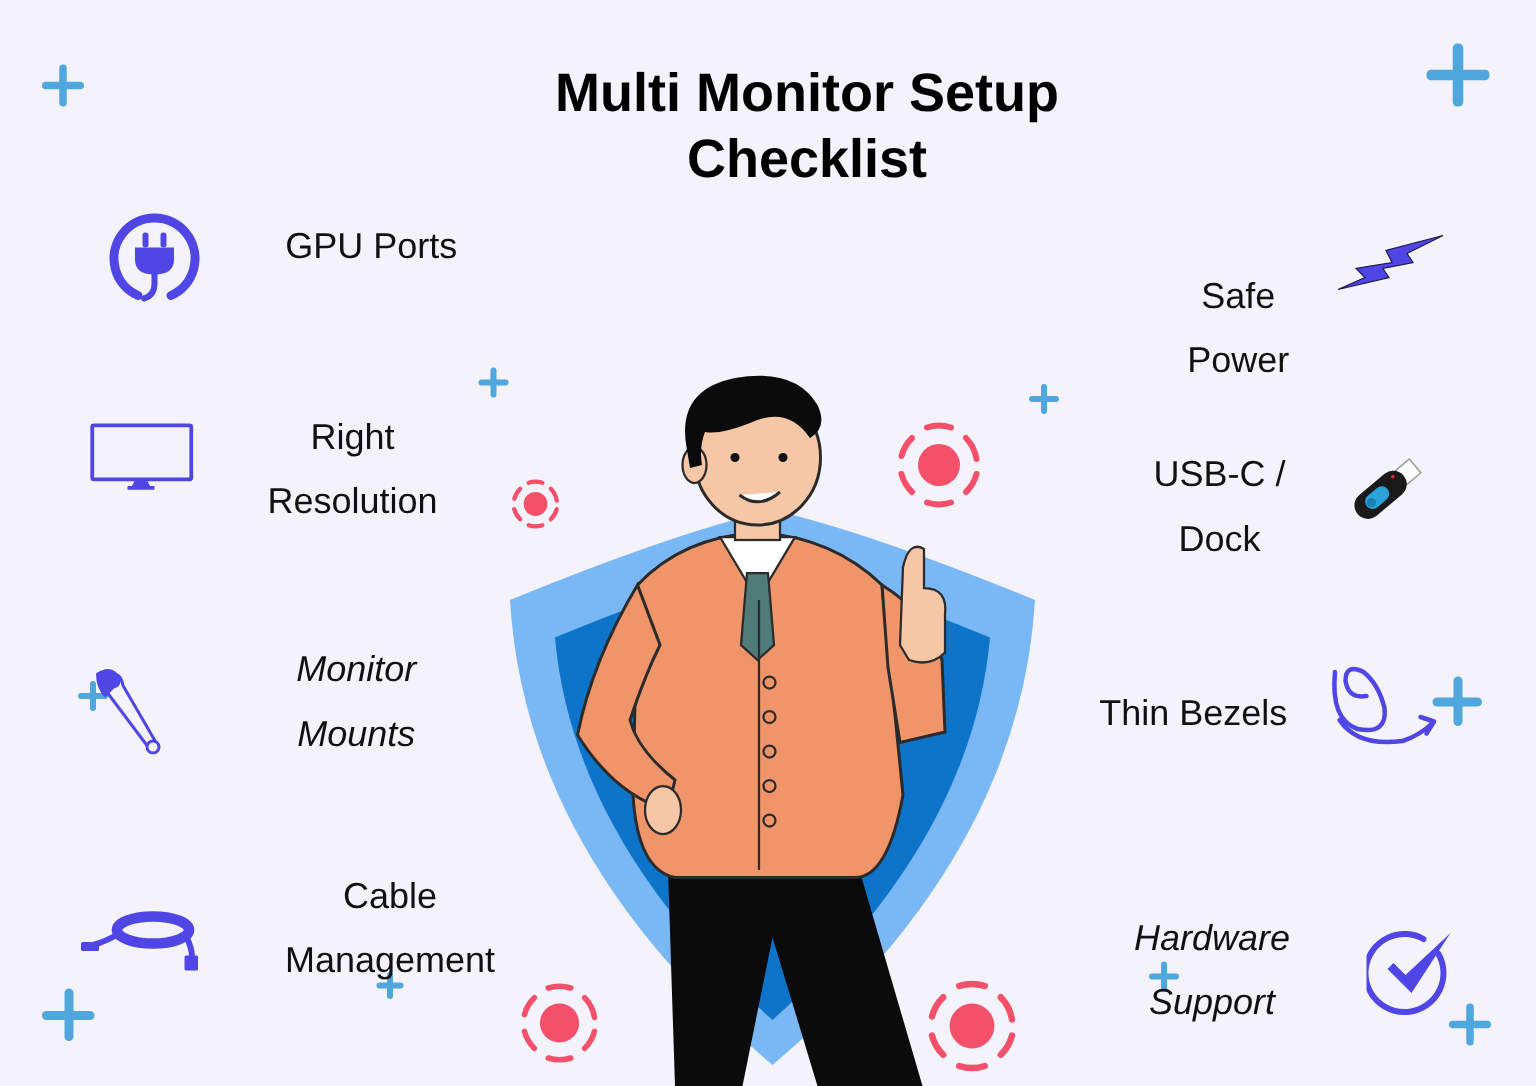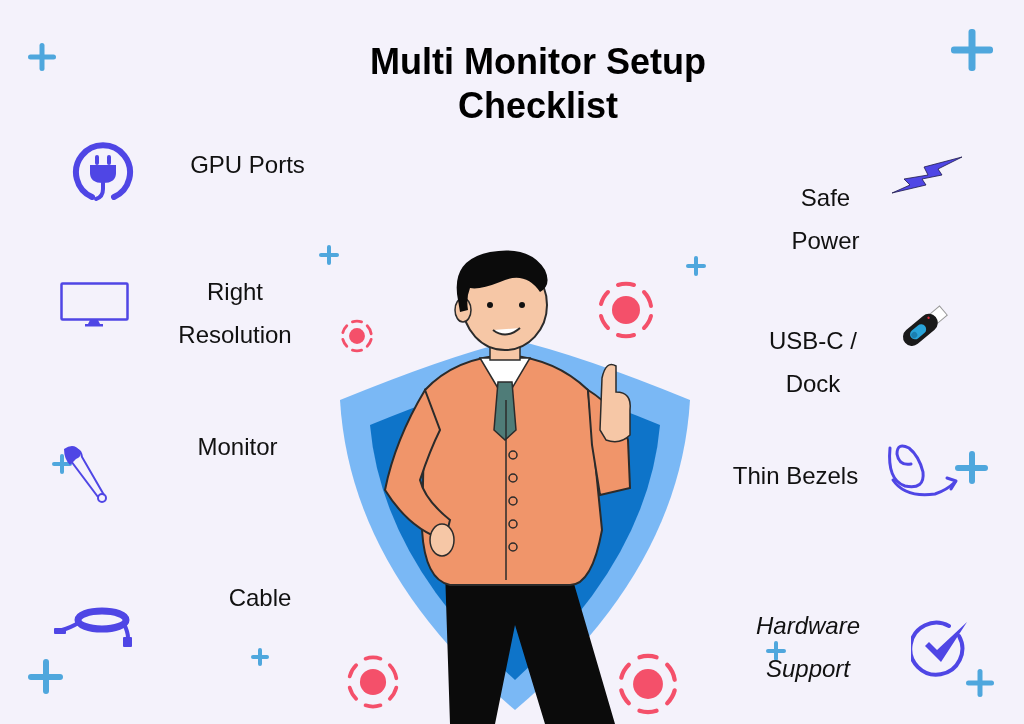--- a/index.html
+++ b/index.html
@@ -142,50 +142,52 @@
   </div>
 </div>
 
 <div class="abs" style="left:0;top:0;">
   <svg class="abs" style="left:58px;top:443px" width="52" height="60" viewBox="0 0 52 60">
     <path d="M12 10 Q22 2 24 14 L46 52" fill="none" stroke="#4f46e5" stroke-width="2"></path>
     <path d="M10 14 L40 54" fill="none" stroke="#4f46e5" stroke-width="2"></path>
     <circle cx="44" cy="55" r="4" fill="none" stroke="#4f46e5" stroke-width="2"></circle>
     <path d="M6 6 Q16 -1 22 8 Q24 14 18 16 L12 22 Q6 16 6 6 Z" fill="#4f46e5"></path>
   </svg>
-  <div class="label" style="left:160px;top:425px;width:155px;">
+  <div class="label" style="left:160px;top:425px;width:155px;font-style:italic;">
     <div>Monitor</div>
+    <div>Mounts</div>
   </div>
 </div>
 
 <div class="abs" style="left:0;top:0;">
   <svg class="abs" style="left:52px;top:606px" width="84" height="42" viewBox="0 0 84 42">
     <ellipse cx="50" cy="14" rx="24" ry="9" fill="none" stroke="#4f46e5" stroke-width="7"></ellipse>
     <path d="M28 16 Q18 22 10 24" fill="none" stroke="#4f46e5" stroke-width="4"></path>
     <rect x="2" y="22" width="12" height="6" rx="1" fill="#4f46e5"></rect>
     <path d="M72 18 Q76 26 76 32" fill="none" stroke="#4f46e5" stroke-width="4"></path>
     <rect x="71" y="31" width="9" height="10" rx="1" fill="#4f46e5"></rect>
   </svg>
   <div class="label" style="left:150px;top:576px;width:220px;text-align:center;">
     <div>Cable</div>
+    <div>Management</div>
   </div>
 </div>
 
 <div class="abs" style="left:0;top:0;">
   <div class="label" style="left:768px;top:128px;width:115px;margin-top:48px;">
     <div>Safe</div>
     <div>Power</div>
   </div>
   <svg class="abs" style="left:890px;top:155px" width="75" height="40" viewBox="0 0 75 40">
     <path d="M72 2 L34 12 L38 20 L14 24 L20 30 L2 38 L36 30 L32 24 L52 20 L48 14 Z" fill="#4f46e5" stroke="#1e1b4b" stroke-width="0.8"></path>
   </svg>
 </div>
 
 <div class="abs" style="left:0;top:0;">
-  <div class="label" style="left:748px;top:295px;width:130px;margin-top:24px;">
+  <div class="label" style="left:748px;top:295px;width:130px;">
     <div>USB-C /</div>
     <div>Dock</div>
   </div>
   <svg class="abs" style="left:895px;top:298px" width="60" height="55" viewBox="0 0 60 55">
     <g transform="rotate(-40 30 28)">
       <rect x="42" y="22" width="12" height="12" fill="#ffffff" stroke="#999" stroke-width="1"></rect>
       <rect x="4" y="19" width="40" height="18" rx="9" fill="#1a1a1a"></rect>
       <rect x="12" y="23" width="18" height="10" rx="5" fill="#29a3d8"></rect>
       <circle cx="16" cy="28" r="3" fill="#1b7fb0"></circle>
       <circle cx="38" cy="24" r="1.2" fill="#e0283a"></circle>

